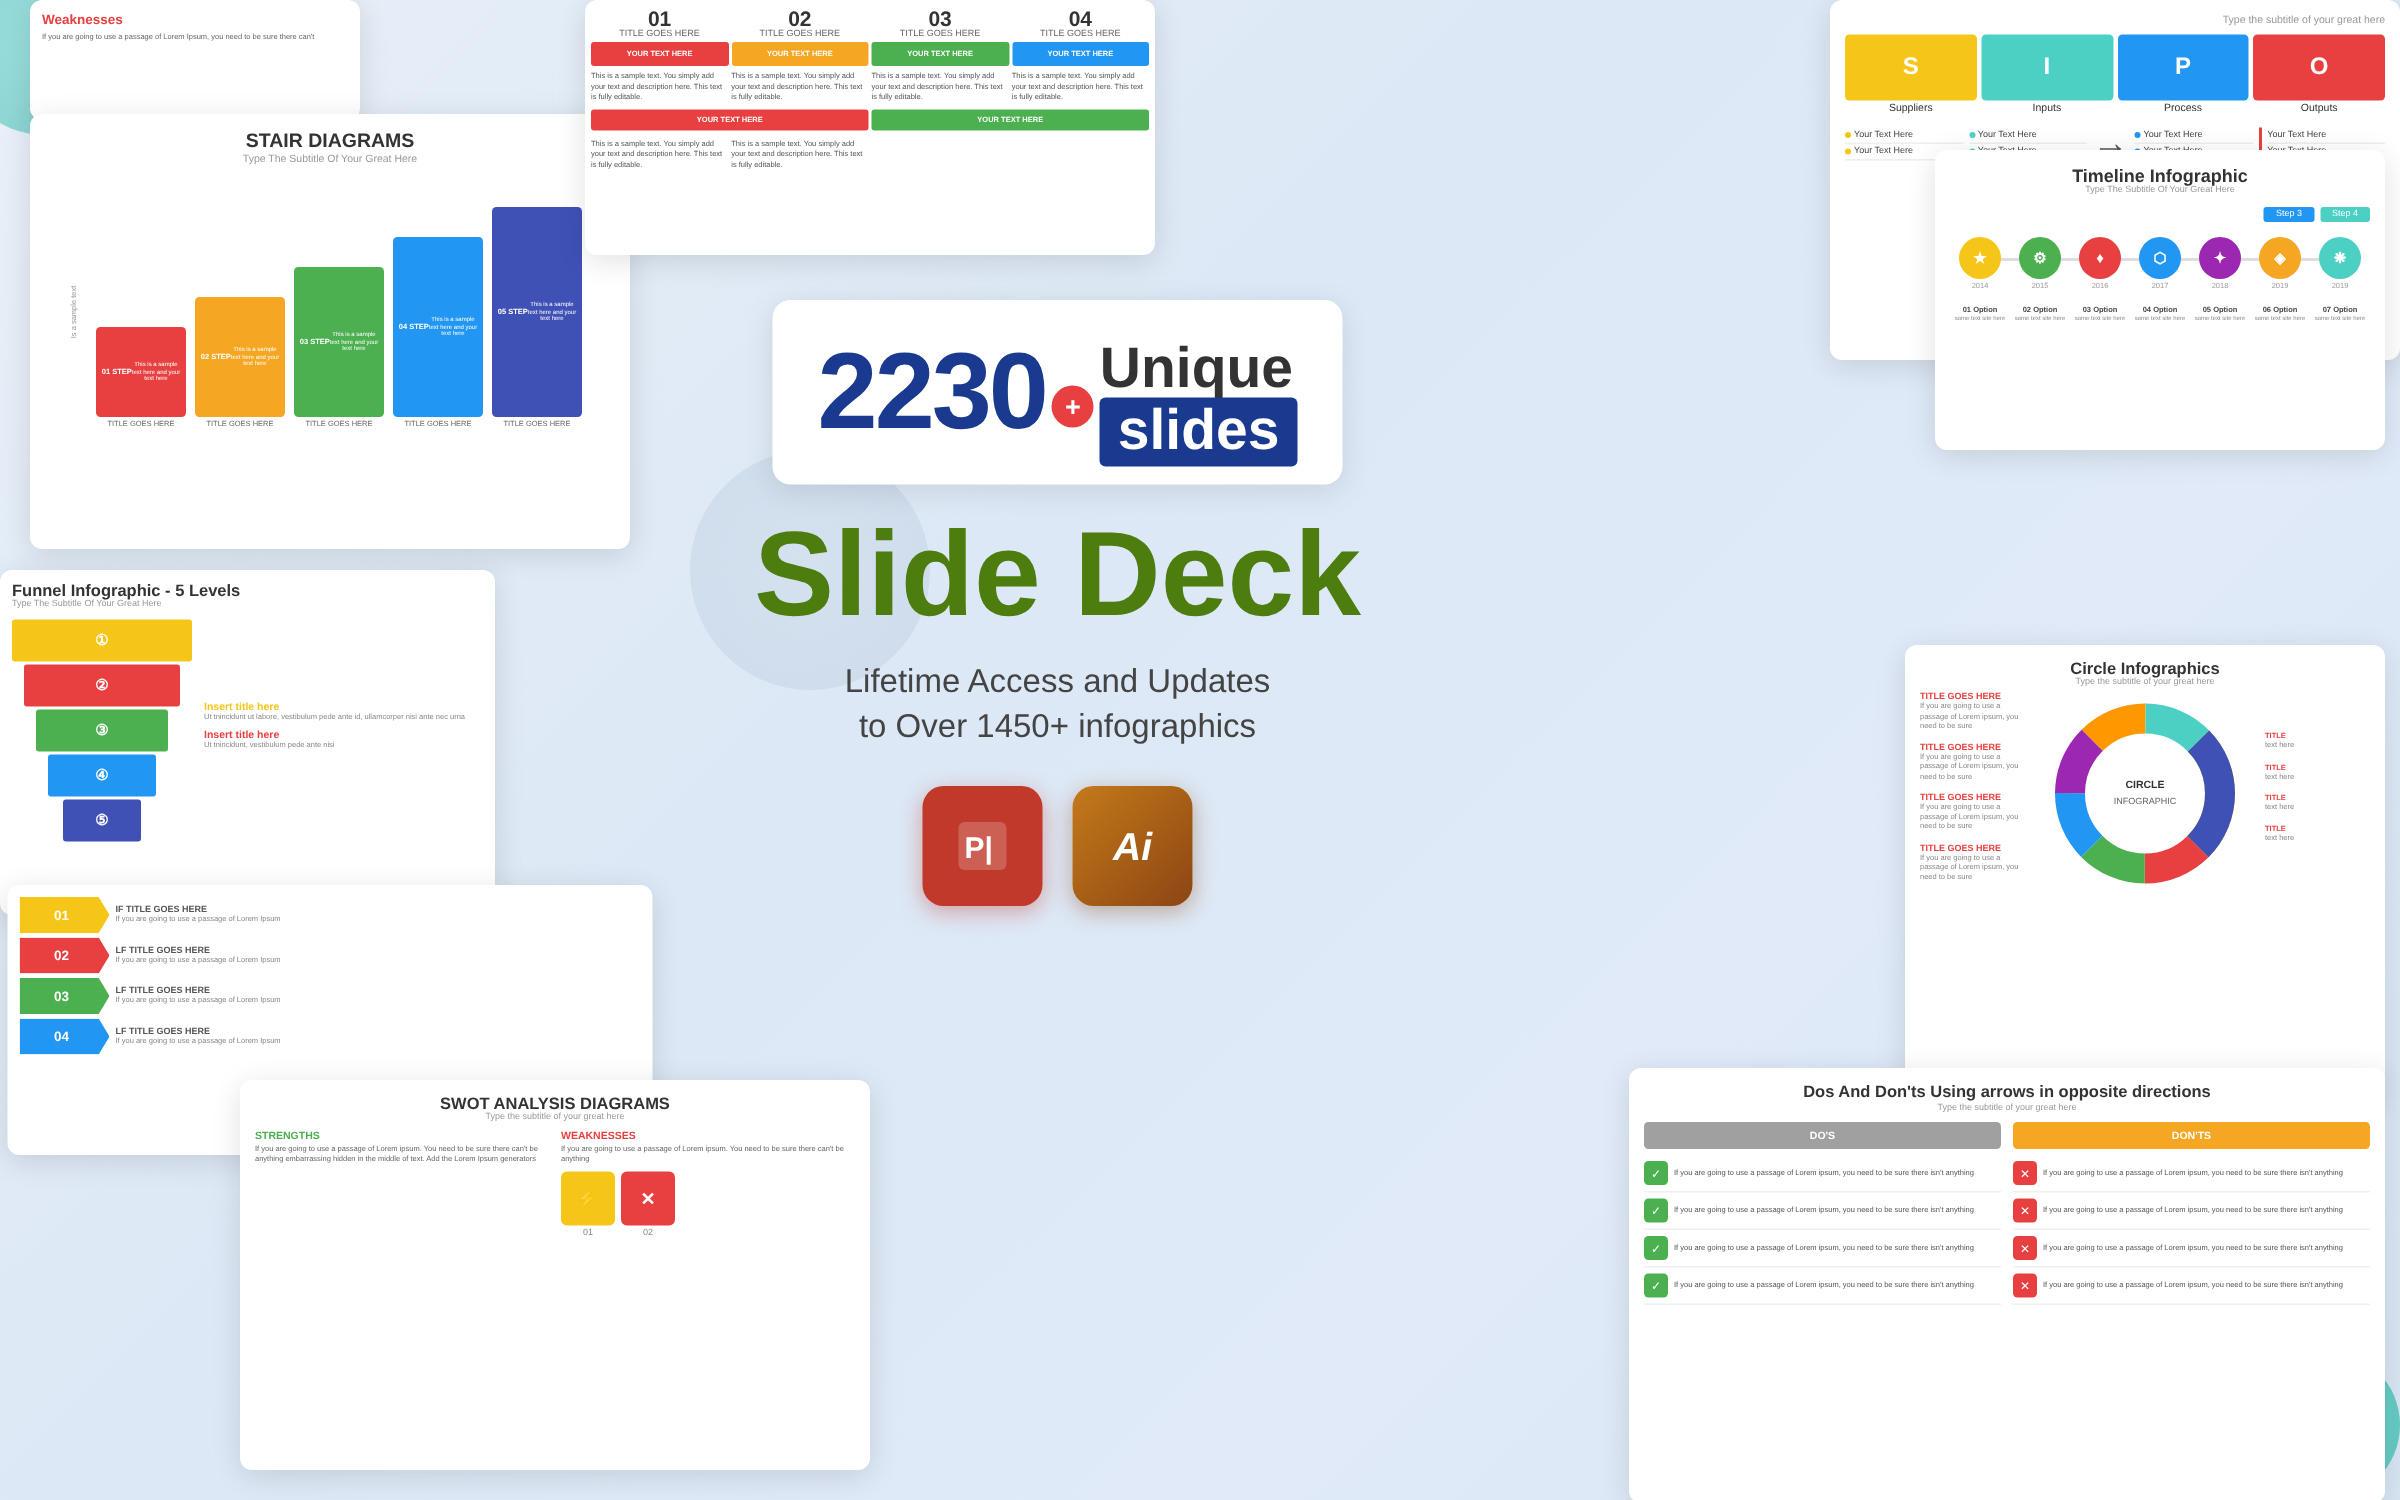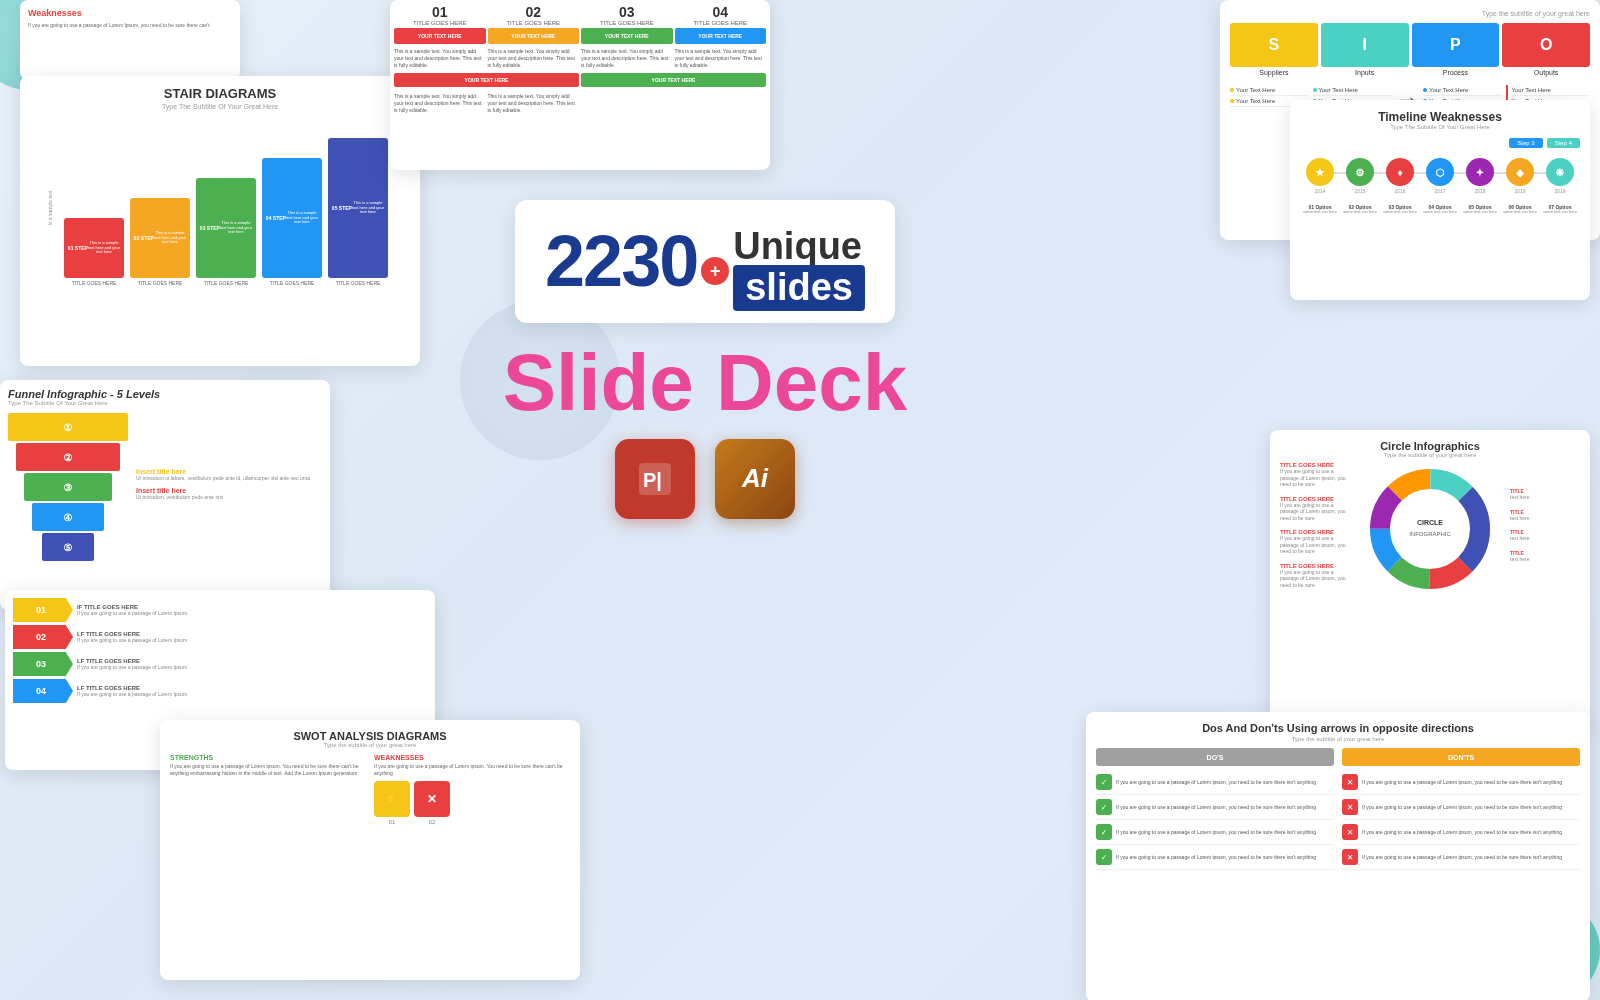--- a/index.html
+++ b/index.html
@@ -297,21 +297,20 @@
     
     .card-funnel {
       top: 380px; left: 0;
       width: 330px; height: 230px;
       padding: 8px;
     }
     .card-funnel .card-title {
       font-size: 11px;
       font-weight: bold;
       color: #333;
-      font-style: italic;
     }
     .card-funnel .card-subtitle {
       font-size: 6px;
       color: #999;
       margin-bottom: 6px;
     }
     .funnel-container {
       display: flex;
       gap: 8px;
       align-items: center;
@@ -434,21 +433,21 @@
       font-weight: 700;
       color: white;
       background: #1a3a8f;
       padding: 0 12px;
       border-radius: 4px;
       line-height: 1.2;
     }
     .hero-title {
       font-size: 80px;
       font-weight: 900;
-      color: #ec4899;
+      color: #4d7c0f;
       line-height: 1;
       margin-bottom: 16px;
     }
     .hero-desc {
       font-size: 22px;
       color: #444;
       line-height: 1.4;
       margin-bottom: 24px;
     }
     .hero-icons {
@@ -778,21 +777,21 @@
           <span style="font-size:6px;color:#444;">Your Text Here</span>
         </div>
       <div class="sipo-item">
           <span style="font-size:6px;color:#444;">Your Text Here</span>
         </div>
     </div>
   </div>
 </div>
 
 <div class="slide-card card-timeline">
-  <div class="card-title">Timeline Weaknesses</div>
+  <div class="card-title">Timeline Infographic</div>
   <div class="card-subtitle">Type The Subtitle Of Your Great Here</div>
 
   <div style="display:flex; justify-content:flex-end; gap:4px; margin-bottom:4px;">
     <div style="background:#2196f3; color:white; font-size:6px; padding:2px 8px; border-radius:2px;">Step 3</div>
     <div style="background:#4dd0c4; color:white; font-size:6px; padding:2px 8px; border-radius:2px;">Step 4</div>
   </div>
   <div style="position:relative;">
     <div class="timeline-line"></div>
     <div class="timeline-steps">
       <div class="timeline-step" style="z-index:1;">
@@ -940,20 +939,24 @@
     <span class="hero-number">2230</span>
     <div class="hero-plus-circle">+</div>
     <div class="hero-unique">
       <span class="hero-unique-word1">Unique</span>
       <span class="hero-unique-word2">slides</span>
     </div>
   </div>
   
   <div class="hero-title">Slide Deck</div>
   
+  <div class="hero-desc">
+    <span>Lifetime Access and Updates</span><br>
+    <span>to Over 1450+ infographics</span>
+  </div>
   
   <div class="hero-icons">
     <div class="hero-icon-pp">
       <svg width="40" height="40" viewBox="0 0 40 40">
         <rect x="4" y="4" width="32" height="32" rx="4" fill="white" opacity="0.2"></rect>
         <text x="8" y="28" font-size="20" font-weight="bold" fill="white">P|</text>
       </svg>
     </div>
     <div class="hero-icon-ai">
       <span style="font-size:26px;font-weight:900;color:white;font-style:italic;">Ai</span>

